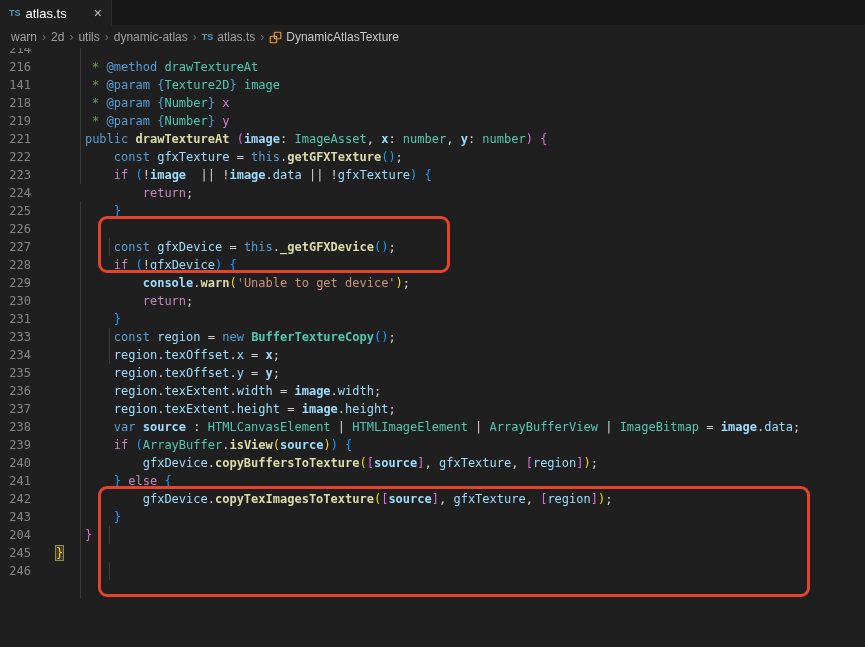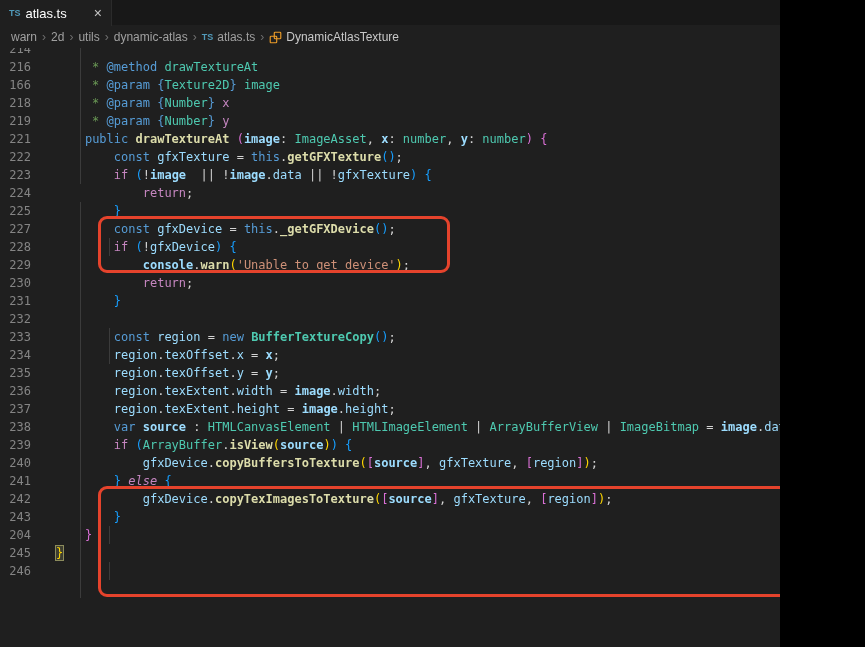--- a/index.html
+++ b/index.html
@@ -1,16 +1,16 @@
 <!DOCTYPE html>
 <html><head>
 <meta charset="utf-8">
 <style>
   html,body{margin:0;padding:0;background:#000;}
-  .app{position:relative;width:780px;height:647px;overflow:hidden;
+  .app{position:relative;width:865px;height:647px;overflow:hidden;
        font-family:"Liberation Sans",sans-serif;background:#1F1F1F;}
   
   .tabstrip{position:absolute;left:0;top:0;width:865px;height:26px;background:#181818;
             border-bottom:1px solid #1f1f1f;box-sizing:border-box;}
   .tab{position:absolute;left:0;top:0;height:26px;width:112px;background:#1F1F1F;
        display:flex;align-items:center;padding:0 9px;box-sizing:border-box;
        border-right:1px solid #2B2B2B;cursor:pointer;}
   .ts-badge{font-size:9px;font-weight:bold;color:#519ABA;letter-spacing:0;margin-right:5px;
             font-family:"Liberation Sans",sans-serif;}
   .tab-title{font-size:13px;color:#FFFFFF;flex:1;}
@@ -74,21 +74,21 @@
   <div class="editor" id="editor">
     <div class="lines" id="rows">
         <div class="row">
           <div class="ln">214</div>
         </div>
         <div class="row">
           <div class="ln">216</div>
           <pre class="code"><span style="color: rgb(106, 153, 85);">     * </span><span style="color: rgb(86, 156, 214);">@method</span><span style="color: rgb(106, 153, 85);"> </span><span style="color: rgb(78, 201, 176);">drawTextureAt</span></pre>
         </div>
         <div class="row">
-          <div class="ln">166</div>
+          <div class="ln">141</div>
           <pre class="code"><span style="color: rgb(106, 153, 85);">     * </span><span style="color: rgb(86, 156, 214);">@param</span><span style="color: rgb(106, 153, 85);"> </span><span style="color: rgb(86, 156, 214);">{</span><span style="color: rgb(78, 201, 176);">Texture2D</span><span style="color: rgb(86, 156, 214);">}</span><span style="color: rgb(106, 153, 85);"> </span><span style="color: rgb(78, 201, 176);">image</span></pre>
         </div>
         <div class="row">
           <div class="ln">218</div>
           <pre class="code"><span style="color: rgb(106, 153, 85);">     * </span><span style="color: rgb(86, 156, 214);">@param</span><span style="color: rgb(106, 153, 85);"> </span><span style="color: rgb(86, 156, 214);">{</span><span style="color: rgb(78, 201, 176);">Number</span><span style="color: rgb(86, 156, 214);">}</span><span style="color: rgb(106, 153, 85);"> </span><span style="color: rgb(197, 134, 192);">x</span></pre>
         </div>
         <div class="row">
           <div class="ln">219</div>
           <pre class="code"><span style="color: rgb(106, 153, 85);">     * </span><span style="color: rgb(86, 156, 214);">@param</span><span style="color: rgb(106, 153, 85);"> </span><span style="color: rgb(86, 156, 214);">{</span><span style="color: rgb(78, 201, 176);">Number</span><span style="color: rgb(86, 156, 214);">}</span><span style="color: rgb(106, 153, 85);"> </span><span style="color: rgb(197, 134, 192);">y</span></pre>
         </div>
@@ -106,44 +106,44 @@
         </div>
         <div class="row">
           <div class="ln">224</div>
           <pre class="code"><span style="color: rgb(212, 212, 212);">            </span><span style="color: rgb(197, 134, 192);">return</span><span style="color: rgb(212, 212, 212);">;</span></pre>
         </div>
         <div class="row">
           <div class="ln">225</div>
           <pre class="code"><span style="color: rgb(212, 212, 212);">        </span><span style="color: rgb(23, 159, 255);">}</span></pre>
         </div>
         <div class="row">
+          <div class="ln">226</div>
+          <pre class="code"></pre>
+        </div>
+        <div class="row">
           <div class="ln">227</div>
           <pre class="code"><span style="color: rgb(212, 212, 212);">        </span><span style="color: rgb(86, 156, 214);">const</span><span style="color: rgb(212, 212, 212);"> </span><span style="color: rgb(156, 220, 254);">gfxDevice</span><span style="color: rgb(212, 212, 212);"> = </span><span style="color: rgb(86, 156, 214);">this</span><span style="color: rgb(212, 212, 212);">.</span><span style="color: rgb(220, 220, 170); font-weight: bold;">_getGFXDevice</span><span style="color: rgb(23, 159, 255);">()</span><span style="color: rgb(212, 212, 212);">;</span></pre>
         </div>
         <div class="row">
           <div class="ln">228</div>
           <pre class="code"><span style="color: rgb(212, 212, 212);">        </span><span style="color: rgb(197, 134, 192);">if</span><span style="color: rgb(212, 212, 212);"> </span><span style="color: rgb(23, 159, 255);">(</span><span style="color: rgb(212, 212, 212);">!</span><span style="color: rgb(156, 220, 254);">gfxDevice</span><span style="color: rgb(23, 159, 255);">)</span><span style="color: rgb(212, 212, 212);"> </span><span style="color: rgb(23, 159, 255);">{</span></pre>
         </div>
         <div class="row">
           <div class="ln">229</div>
           <pre class="code"><span style="color: rgb(212, 212, 212);">            </span><span style="color: rgb(156, 220, 254); font-weight: bold;">console</span><span style="color: rgb(212, 212, 212);">.</span><span style="color: rgb(220, 220, 170); font-weight: bold;">warn</span><span style="color: rgb(255, 215, 0);">(</span><span style="color: rgb(206, 145, 120);">'Unable to get device'</span><span style="color: rgb(255, 215, 0);">)</span><span style="color: rgb(212, 212, 212);">;</span></pre>
         </div>
         <div class="row">
           <div class="ln">230</div>
           <pre class="code"><span style="color: rgb(212, 212, 212);">            </span><span style="color: rgb(197, 134, 192);">return</span><span style="color: rgb(212, 212, 212);">;</span></pre>
         </div>
         <div class="row">
           <div class="ln">231</div>
           <pre class="code"><span style="color: rgb(212, 212, 212);">        </span><span style="color: rgb(23, 159, 255);">}</span></pre>
         </div>
         <div class="row">
-          <div class="ln">232</div>
-          <pre class="code"></pre>
-        </div>
-        <div class="row">
           <div class="ln">233</div>
           <pre class="code"><span style="color: rgb(212, 212, 212);">        </span><span style="color: rgb(86, 156, 214);">const</span><span style="color: rgb(212, 212, 212);"> </span><span style="color: rgb(156, 220, 254);">region</span><span style="color: rgb(212, 212, 212);"> = </span><span style="color: rgb(86, 156, 214);">new</span><span style="color: rgb(212, 212, 212);"> </span><span style="color: rgb(78, 201, 176); font-weight: bold;">BufferTextureCopy</span><span style="color: rgb(23, 159, 255);">()</span><span style="color: rgb(212, 212, 212);">;</span></pre>
         </div>
         <div class="row">
           <div class="ln">234</div>
           <pre class="code"><span style="color: rgb(212, 212, 212);">        </span><span style="color: rgb(156, 220, 254);">region</span><span style="color: rgb(212, 212, 212);">.</span><span style="color: rgb(156, 220, 254);">texOffset</span><span style="color: rgb(212, 212, 212);">.</span><span style="color: rgb(156, 220, 254);">x</span><span style="color: rgb(212, 212, 212);"> = </span><span style="color: rgb(156, 220, 254); font-weight: bold;">x</span><span style="color: rgb(212, 212, 212);">;</span></pre>
         </div>
         <div class="row">
           <div class="ln">235</div>
           <pre class="code"><span style="color: rgb(212, 212, 212);">        </span><span style="color: rgb(156, 220, 254);">region</span><span style="color: rgb(212, 212, 212);">.</span><span style="color: rgb(156, 220, 254);">texOffset</span><span style="color: rgb(212, 212, 212);">.</span><span style="color: rgb(156, 220, 254);">y</span><span style="color: rgb(212, 212, 212);"> = </span><span style="color: rgb(156, 220, 254); font-weight: bold;">y</span><span style="color: rgb(212, 212, 212);">;</span></pre>
@@ -163,21 +163,21 @@
         <div class="row">
           <div class="ln">239</div>
           <pre class="code"><span style="color: rgb(212, 212, 212);">        </span><span style="color: rgb(197, 134, 192);">if</span><span style="color: rgb(212, 212, 212);"> </span><span style="color: rgb(23, 159, 255);">(</span><span style="color: rgb(78, 201, 176);">ArrayBuffer</span><span style="color: rgb(212, 212, 212);">.</span><span style="color: rgb(220, 220, 170); font-weight: bold;">isView</span><span style="color: rgb(255, 215, 0);">(</span><span style="color: rgb(156, 220, 254); font-weight: bold;">source</span><span style="color: rgb(255, 215, 0);">)</span><span style="color: rgb(23, 159, 255);">)</span><span style="color: rgb(212, 212, 212);"> </span><span style="color: rgb(23, 159, 255);">{</span></pre>
         </div>
         <div class="row">
           <div class="ln">240</div>
           <pre class="code"><span style="color: rgb(212, 212, 212);">            </span><span style="color: rgb(156, 220, 254);">gfxDevice</span><span style="color: rgb(212, 212, 212);">.</span><span style="color: rgb(220, 220, 170); font-weight: bold;">copyBuffersToTexture</span><span style="color: rgb(255, 215, 0);">(</span><span style="color: rgb(218, 112, 214);">[</span><span style="color: rgb(156, 220, 254); font-weight: bold;">source</span><span style="color: rgb(218, 112, 214);">]</span><span style="color: rgb(212, 212, 212);">, </span><span style="color: rgb(156, 220, 254);">gfxTexture</span><span style="color: rgb(212, 212, 212);">, </span><span style="color: rgb(218, 112, 214);">[</span><span style="color: rgb(156, 220, 254);">region</span><span style="color: rgb(218, 112, 214);">]</span><span style="color: rgb(255, 215, 0);">)</span><span style="color: rgb(212, 212, 212);">;</span></pre>
         </div>
         <div class="row">
           <div class="ln">241</div>
-          <pre class="code"><span style="color: rgb(212, 212, 212);">        </span><span style="color: rgb(23, 159, 255);">}</span><span style="color: rgb(212, 212, 212);"> </span><span style="color: rgb(197, 134, 192); font-style: italic;">else</span><span style="color: rgb(212, 212, 212);"> </span><span style="color: rgb(23, 159, 255);">{</span></pre>
+          <pre class="code"><span style="color: rgb(212, 212, 212);">        </span><span style="color: rgb(23, 159, 255);">}</span><span style="color: rgb(212, 212, 212);"> </span><span style="color: rgb(197, 134, 192);">else</span><span style="color: rgb(212, 212, 212);"> </span><span style="color: rgb(23, 159, 255);">{</span></pre>
         </div>
         <div class="row">
           <div class="ln">242</div>
           <pre class="code"><span style="color: rgb(212, 212, 212);">            </span><span style="color: rgb(156, 220, 254);">gfxDevice</span><span style="color: rgb(212, 212, 212);">.</span><span style="color: rgb(220, 220, 170); font-weight: bold;">copyTexImagesToTexture</span><span style="color: rgb(255, 215, 0);">(</span><span style="color: rgb(218, 112, 214);">[</span><span style="color: rgb(156, 220, 254); font-weight: bold;">source</span><span style="color: rgb(218, 112, 214);">]</span><span style="color: rgb(212, 212, 212);">, </span><span style="color: rgb(156, 220, 254);">gfxTexture</span><span style="color: rgb(212, 212, 212);">, </span><span style="color: rgb(218, 112, 214);">[</span><span style="color: rgb(156, 220, 254);">region</span><span style="color: rgb(218, 112, 214);">]</span><span style="color: rgb(255, 215, 0);">)</span><span style="color: rgb(212, 212, 212);">;</span></pre>
         </div>
         <div class="row">
           <div class="ln">243</div>
           <pre class="code"><span style="color: rgb(212, 212, 212);">        </span><span style="color: rgb(23, 159, 255);">}</span></pre>
         </div>
         <div class="row">

